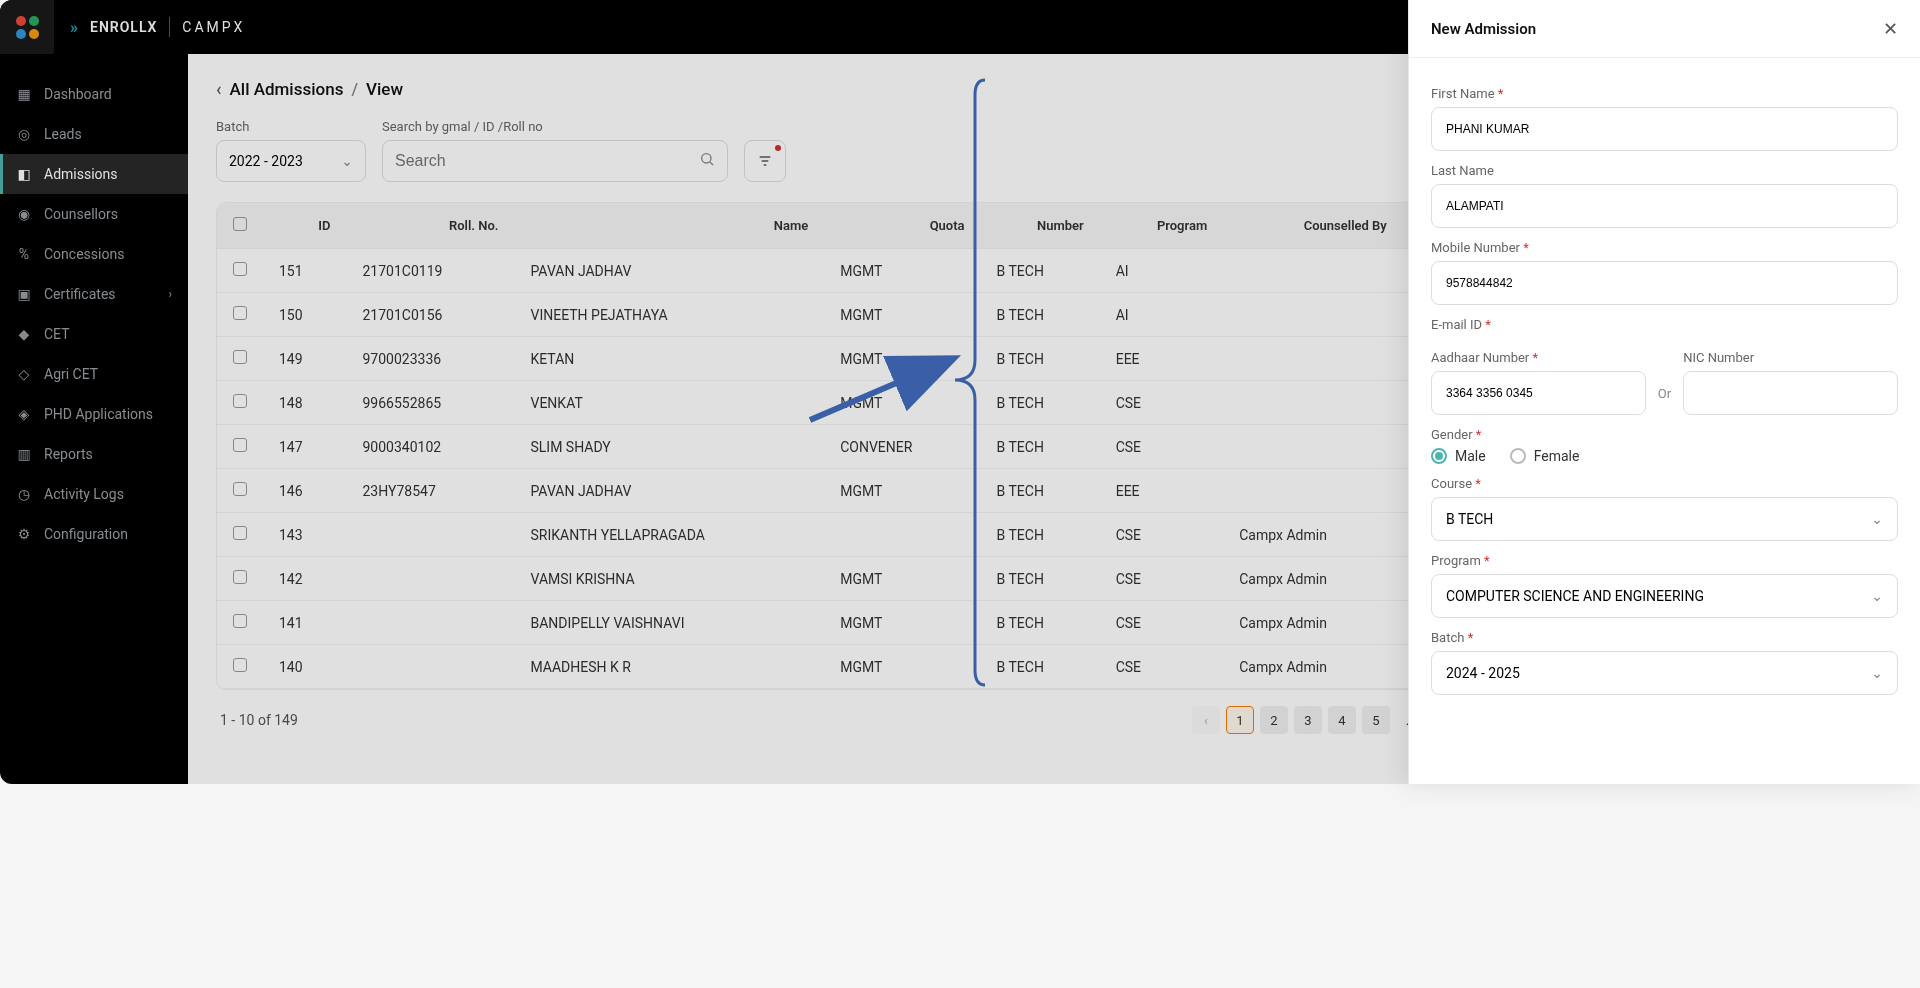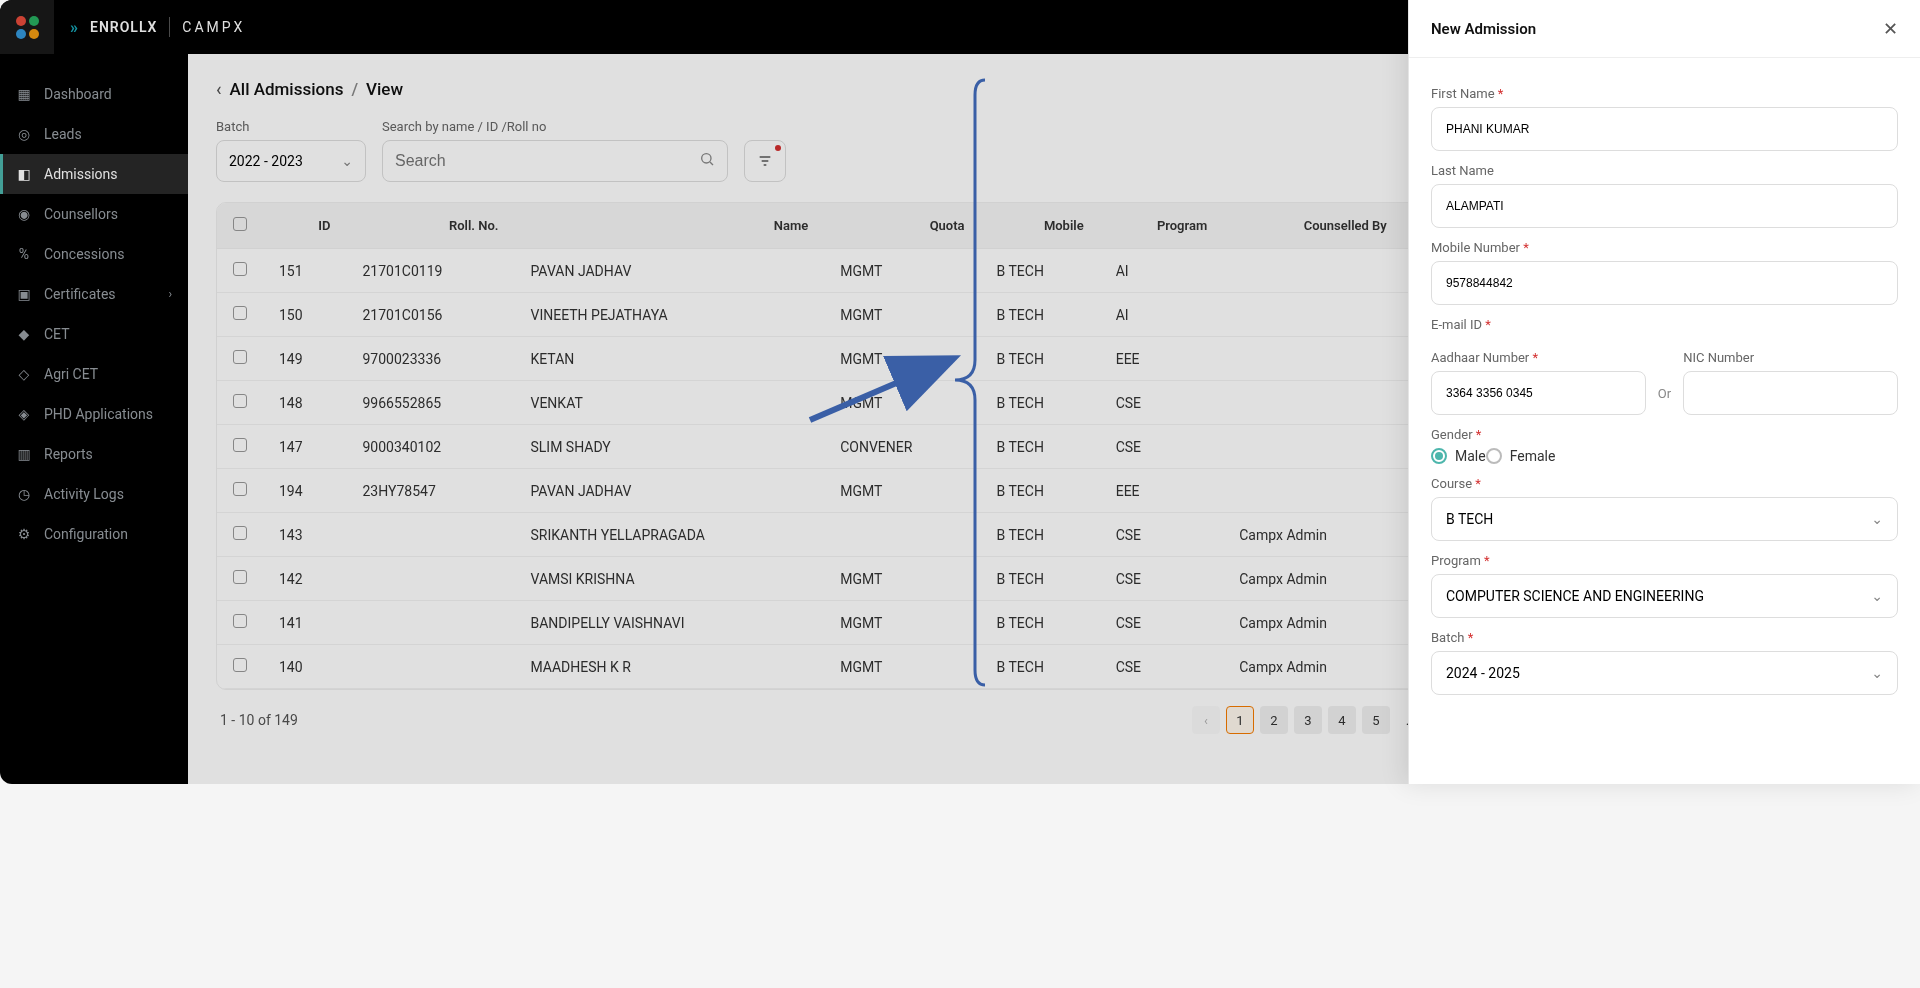--- a/index.html
+++ b/index.html
@@ -52,21 +52,21 @@
 .drawer-title { font-size: 15px; font-weight: 600; color: #111; }
 .drawer-close { font-size: 18px; color: #555; cursor: pointer; }
 .drawer-body { flex: 1; overflow-y: auto; padding: 16px 22px; }
 .form-label { font-size: 13px; color: #666; margin: 12px 0 6px; display: block; }
 .req { color: #d32f2f; }
 .form-input { width: 100%; height: 44px; border: 1px solid #ddd; border-radius: 8px; padding: 0 14px; font-size: 12px; background: #fff; }
 .form-select { width: 100%; height: 44px; border: 1px solid #ddd; border-radius: 8px; padding: 0 14px; font-size: 14px; background: #fff; display: flex; align-items: center; justify-content: space-between; cursor: pointer; }
 .id-row { display: flex; gap: 12px; align-items: flex-end; }
 .id-col { flex: 1; }
 .or-txt { font-size: 13px; color: #888; margin-bottom: 14px; }
-.radio-row { display: flex; align-items: center; margin-top: 6px; }
+.radio-row { display: flex; gap: 24px; align-items: center; margin-top: 6px; }
 .radio-item { display: flex; align-items: center; gap: 8px; font-size: 14px; color: #333; cursor: pointer; }
 .radio-circle { width: 16px; height: 16px; border: 2px solid #4db6ac; border-radius: 50%; display: inline-flex; align-items: center; justify-content: center; }
 .radio-circle.on::after { content: ""; width: 8px; height: 8px; background: #4db6ac; border-radius: 50%; }
 .radio-circle.off { border-color: #bbb; }
 
 
 .anno { position: absolute; pointer-events: none; }
 </style>
 </head>
 <body>
@@ -152,21 +152,21 @@
 
       <div class="filters">
         <div class="field">
           <span class="field-label">Batch</span>
           <div class="select-box">
             <span>2022 - 2023</span>
             <span style="color:#888">⌄</span>
           </div>
         </div>
         <div class="field">
-          <span class="field-label">Search by name / ID /Roll no</span>
+          <span class="field-label">Search by gmal / ID /Roll no</span>
           <div class="search-box">
             <input type="text" placeholder="Search" style="">
             <span style="color:#888">
               <svg width="16" height="16" viewBox="0 0 24 24" fill="none" stroke="currentColor" stroke-width="2">
                   <circle cx="11" cy="11" r="7"></circle>
                   <line x1="21" y1="21" x2="16.5" y2="16.5"></line>
                 </svg>
             </span>
           </div>
         </div>
@@ -182,21 +182,21 @@
 
       <div class="table-wrap">
         <table>
           <thead>
               <tr id="thead-row">
                 <th style="width: 40px;"><span class="chk"></span></th>
                 <th>ID</th>
                 <th>Roll. No.</th>
                 <th>Name</th>
                 <th>Quota</th>
-                <th>Mobile</th>
+                <th>Number</th>
                 <th>Program</th>
                 <th>Counselled By</th>
                 <th>Date</th>
               </tr>
             </thead>
           <tbody id="tbody">
               <tr>
     <td><span class="chk"></span></td>
     <td>151</td>
     <td>21701C0119</td>
@@ -246,21 +246,21 @@
     <td>9000340102</td>
     <td>SLIM SHADY</td>
     <td>CONVENER</td>
     <td>B TECH</td>
     <td>CSE</td>
     <td></td>
     <td>19/1</td>
               </tr>
               <tr>
     <td><span class="chk"></span></td>
-    <td>194</td>
+    <td>146</td>
     <td>23HY78547</td>
     <td>PAVAN JADHAV</td>
     <td>MGMT</td>
     <td>B TECH</td>
     <td>EEE</td>
     <td></td>
     <td>15/1</td>
               </tr>
               <tr>
     <td><span class="chk"></span></td>

